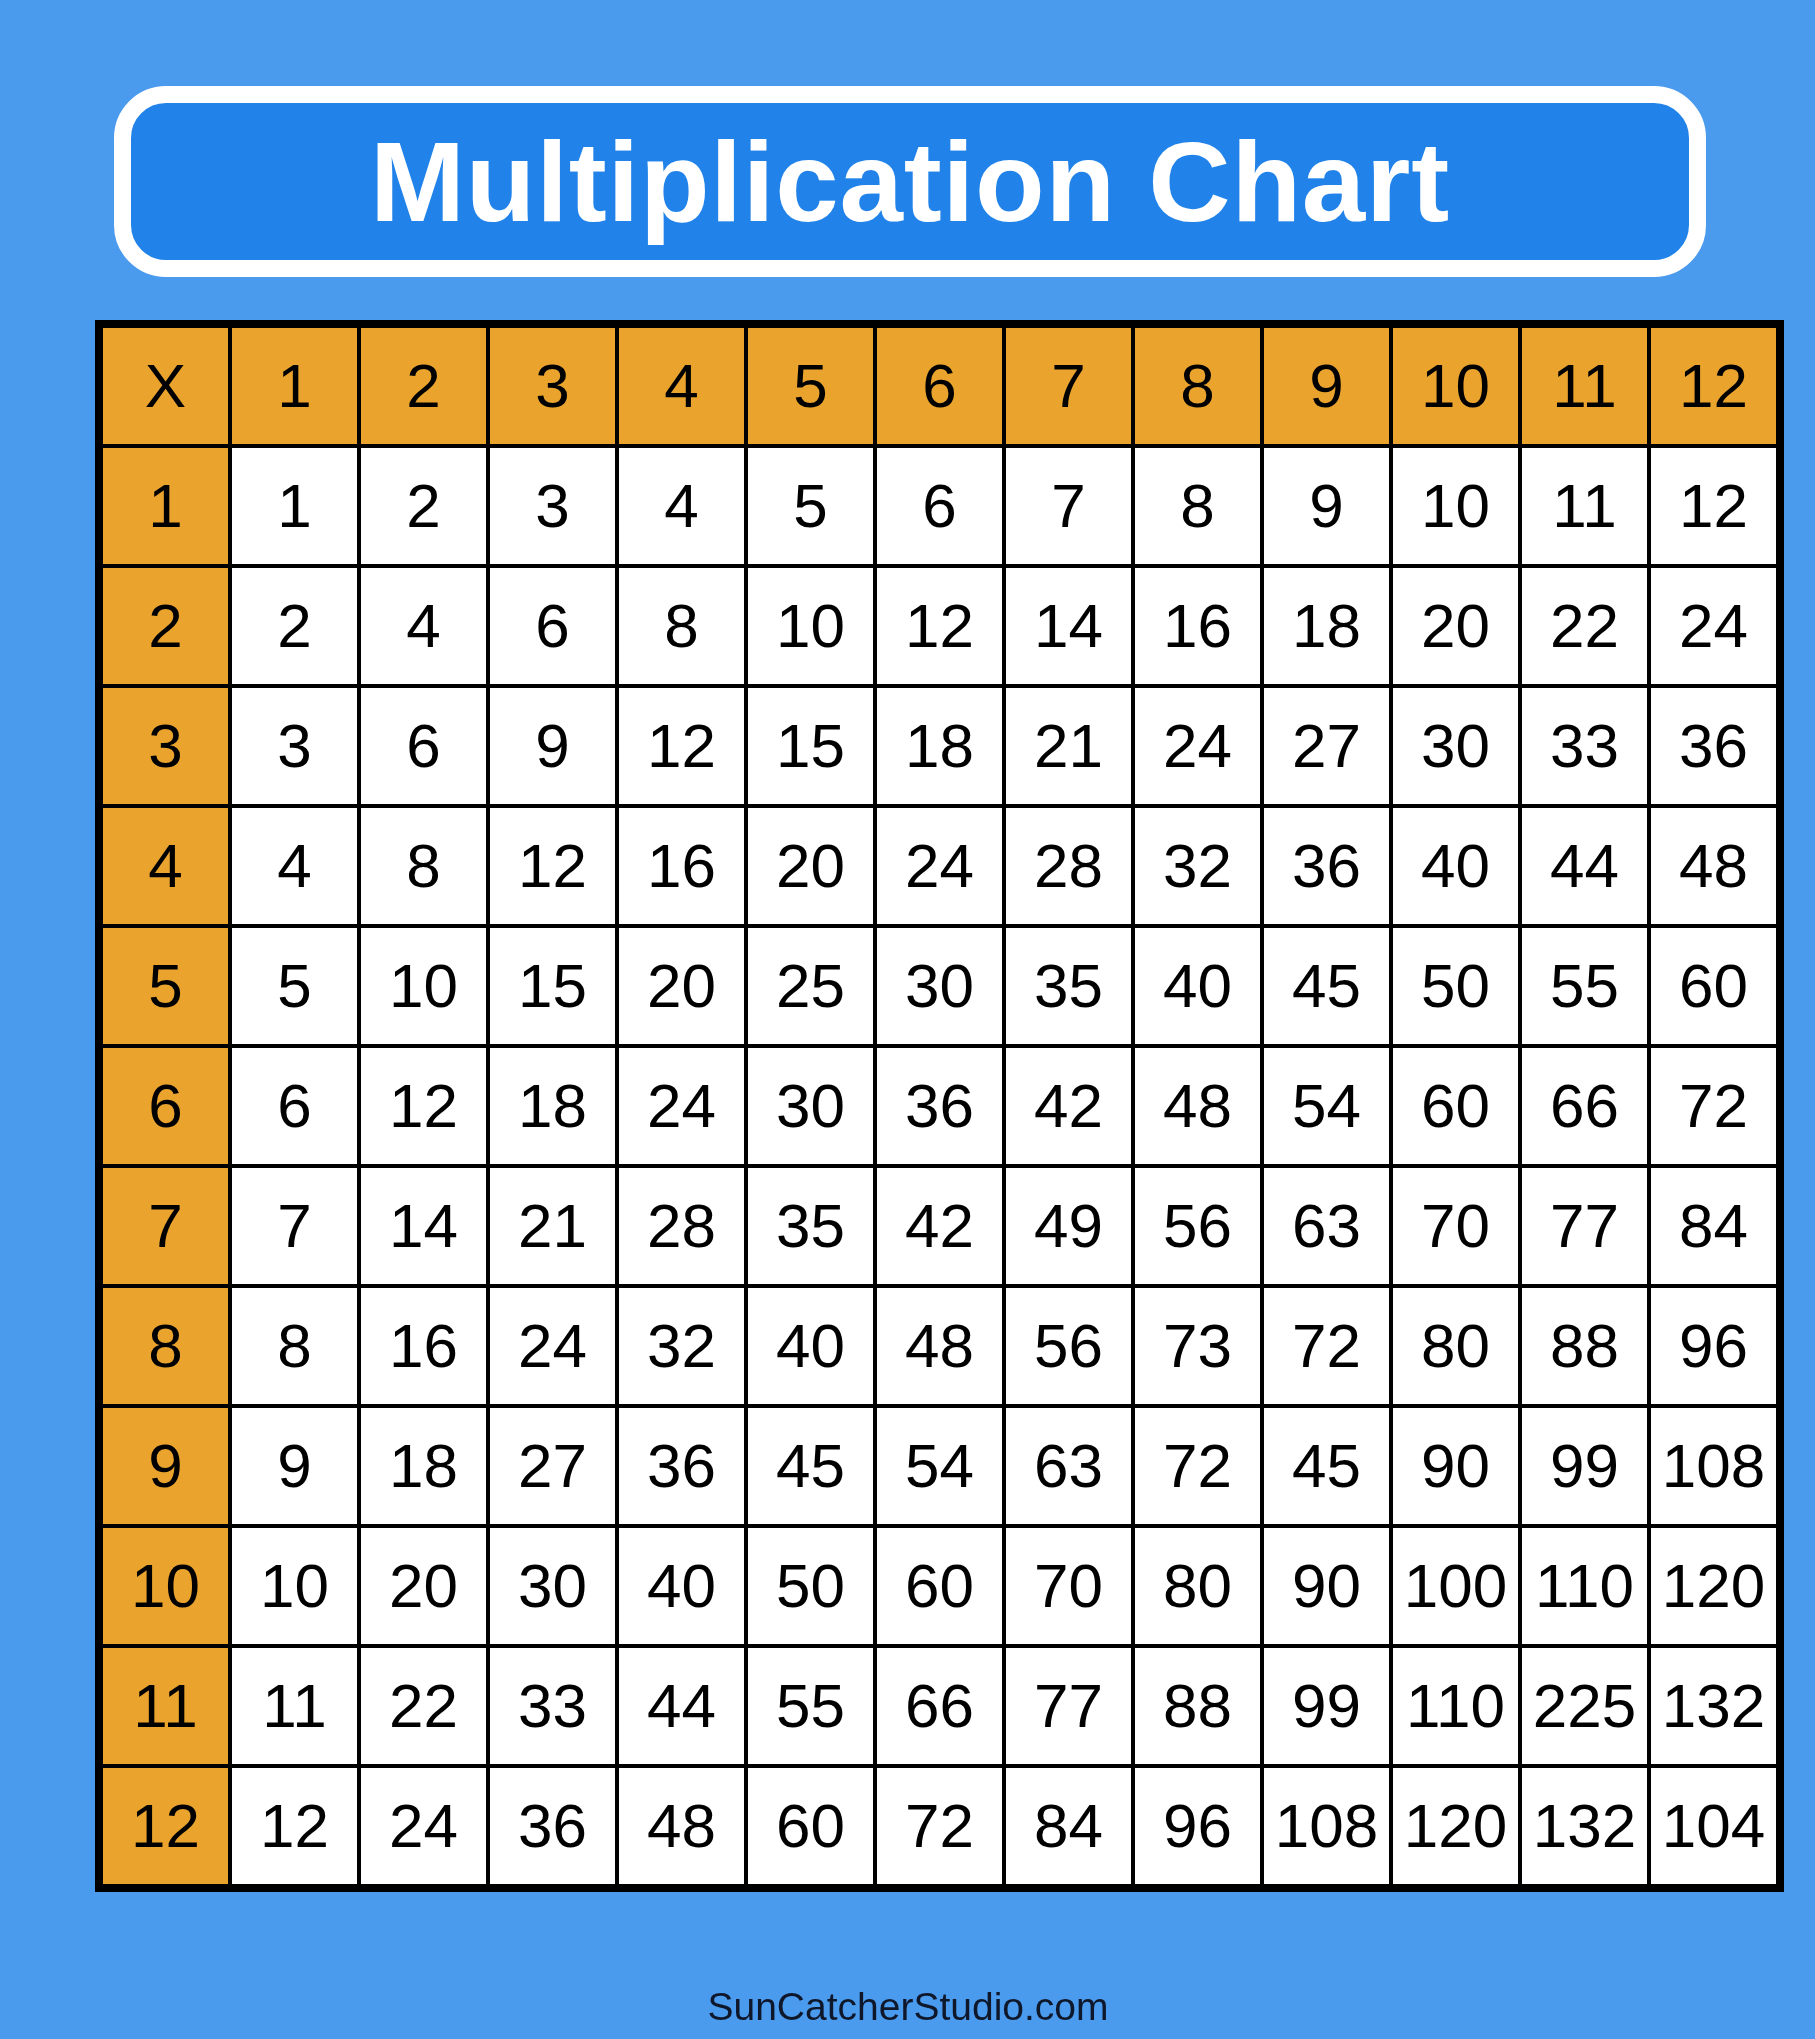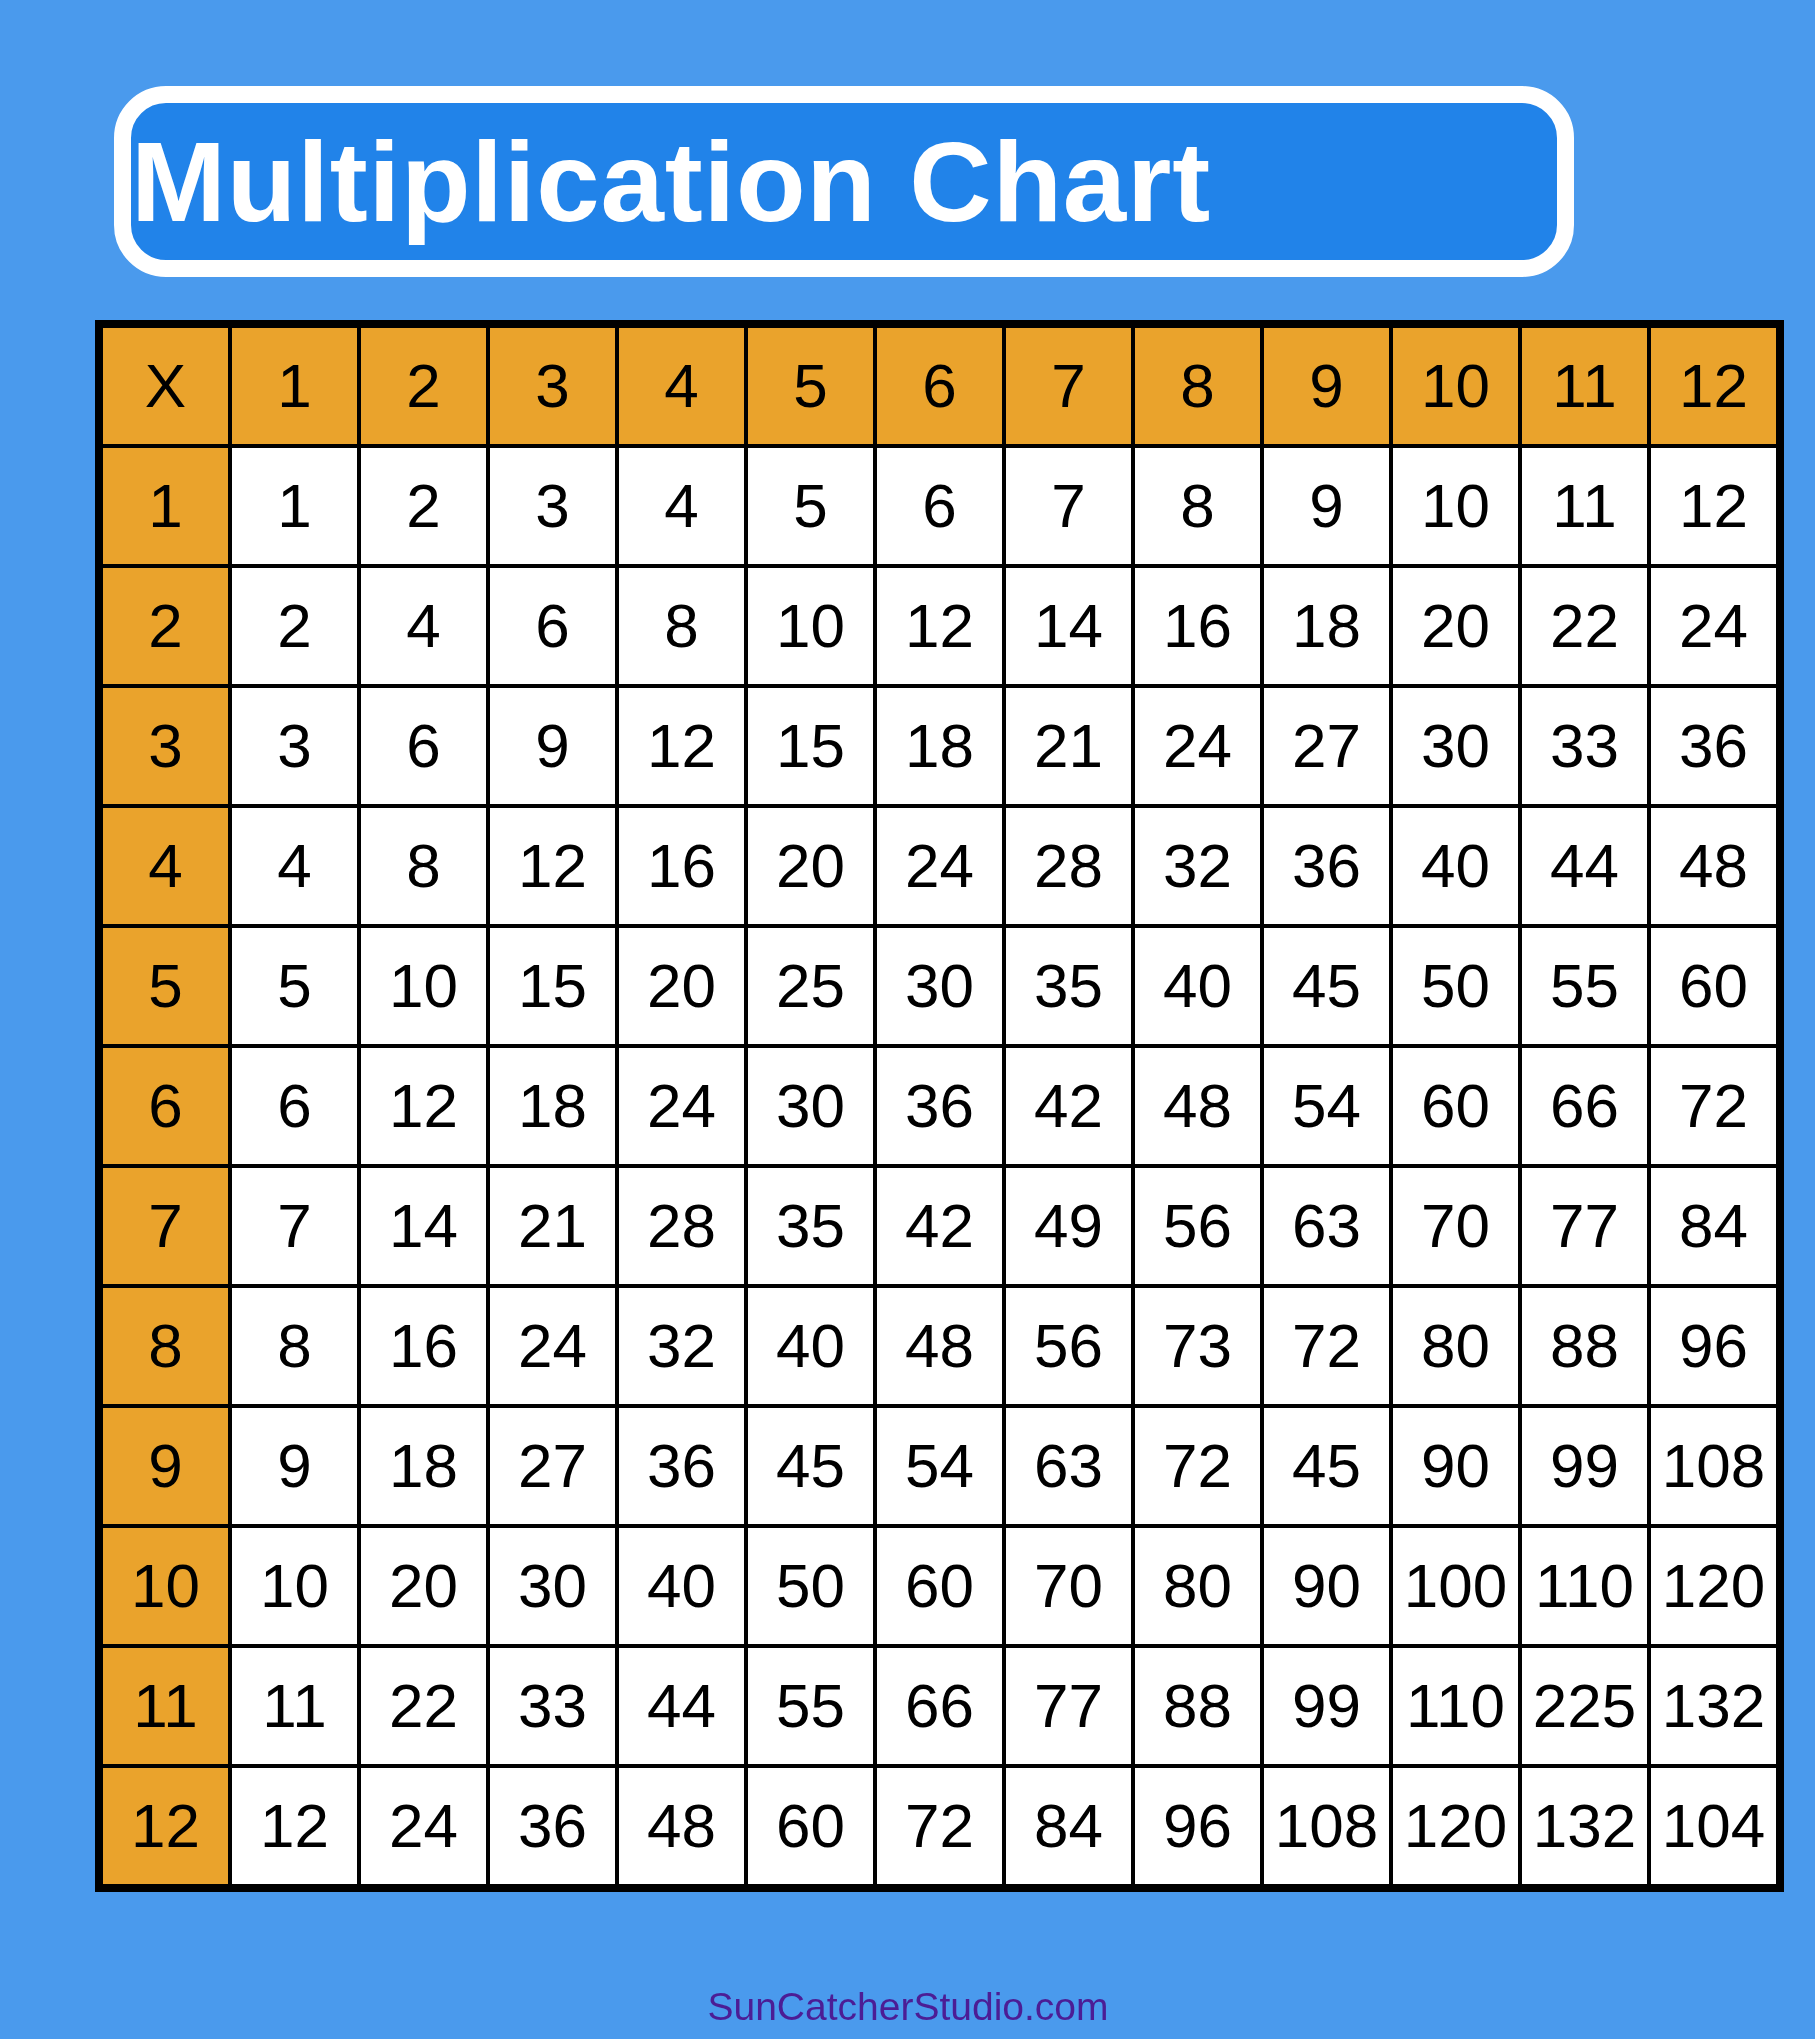--- a/index.html
+++ b/index.html
@@ -8,29 +8,29 @@
     width: 1816px;
     height: 2040px;
     background: var(--bg-color, #4A9AED);
     font-family: "Liberation Sans", sans-serif;
     overflow: hidden;
   }
   .banner {
     position: absolute;
     left: 114px;
     top: 86px;
-    width: 1460px;
+    width: 1592px;
     height: 191px;
     box-sizing: border-box;
     background: var(--banner-fill, #2183E9);
     border: 17px solid var(--banner-border, #FFFFFF);
     border-radius: 52px;
     display: flex;
     align-items: center;
-    justify-content: flex-start;
+    justify-content: center;
   }
   .banner-title {
     margin: 0;
     color: var(--banner-text, #FFFFFF);
     font-size: 114px;
     font-weight: bold;
     letter-spacing: 0.8px;
     white-space: nowrap;
   }
   table.mult-table {
@@ -57,21 +57,21 @@
   table.mult-table th.head {
     background: var(--header-fill, #EAA32C);
   }
   .footer {
     position: absolute;
     left: 0;
     right: 0;
     top: 1985px;
     text-align: center;
     font-size: 39px;
-    color: #4c1d95;
+    color: #0f172a;
   }
 </style>
 </head>
 <body>
 
 <div class="canvas">
 
   <div class="banner">
     <h1 class="banner-title">Multiplication Chart</h1>
   </div>

